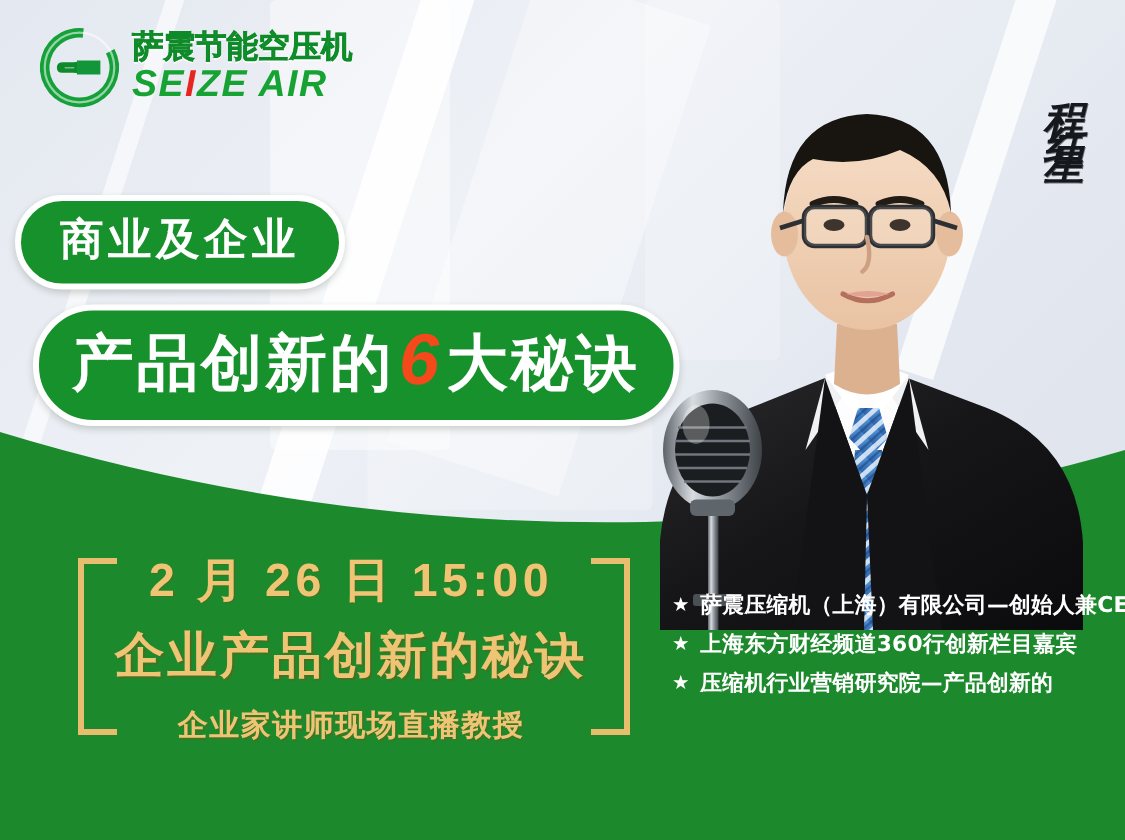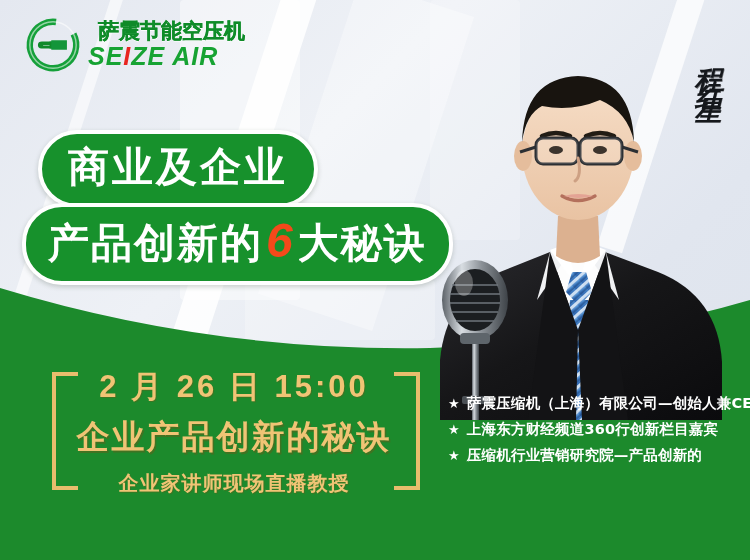--- a/index.html
+++ b/index.html
@@ -68,21 +68,20 @@
   .logo-mark { width: 58px; height: 58px; flex: 0 0 auto; }
   .logo-text { display: flex; flex-direction: column; line-height: 1; }
   .logo-cn {
     font-size: 21px;
     font-weight: bold;
     color: #0f9b2e;
     letter-spacing: 0px;
     -webkit-text-stroke: 0.4px #0f8a28;
     text-shadow: 0 1px 0 #ffffff;
     font-family: "DejaVu Sans", "Liberation Sans", sans-serif;
-    margin-left: 10px;
   }
   .logo-en {
     font-size: 25px;
     font-weight: bold;
     font-style: italic;
     color: #17a333;
     letter-spacing: 1px;
     margin-top: 2px;
     font-family: "Liberation Sans", sans-serif;
   }
@@ -96,23 +95,23 @@
     border: 4px solid #ffffff;
     border-radius: 40px;
     color: #ffffff;
     font-weight: bold;
     font-family: "DejaVu Sans", "Liberation Sans", sans-serif;
     box-shadow: 0 2px 5px rgba(40,60,40,.22);
     white-space: nowrap;
   }
   .pill-1 {
     position: absolute;
-    left: 38px; top: 130px;
+    left: 10px; top: 130px;
     padding: 6px 26px 9px 26px;
-    font-size: 41px;
+    font-size: 29px;
     letter-spacing: 3px;
   }
   .pill-2 {
     position: absolute;
     left: 22px; top: 203px;
     padding: 6px 22px 10px 22px;
     font-size: 41px;
     letter-spacing: 2px;
   }
   .pill-2 .num6 {

